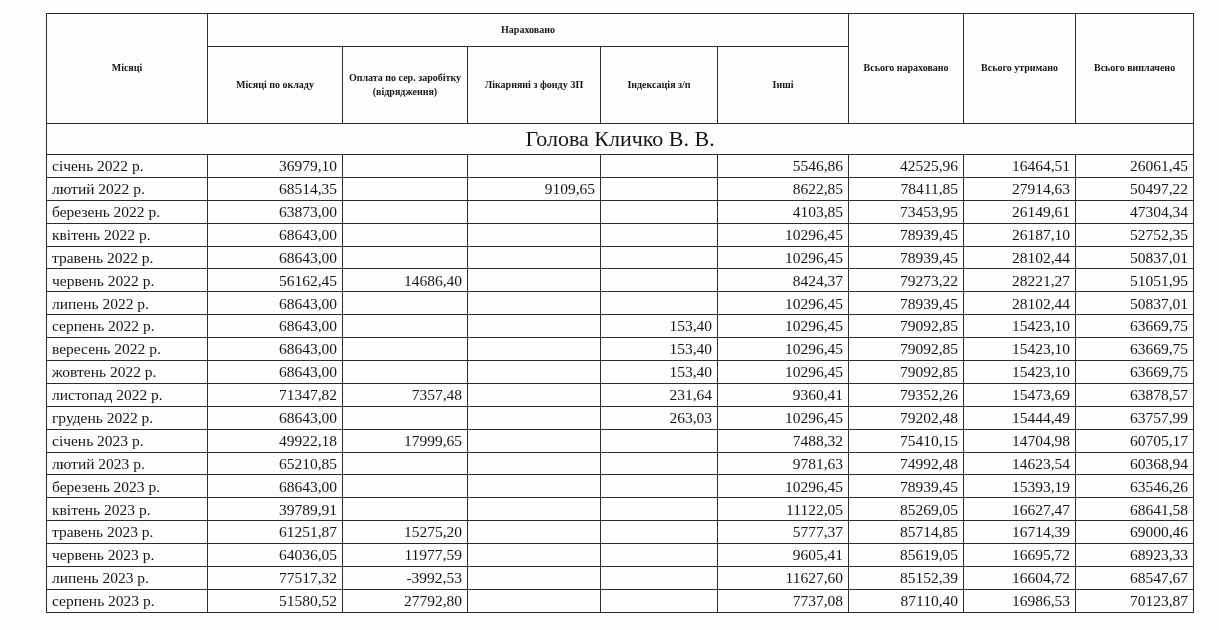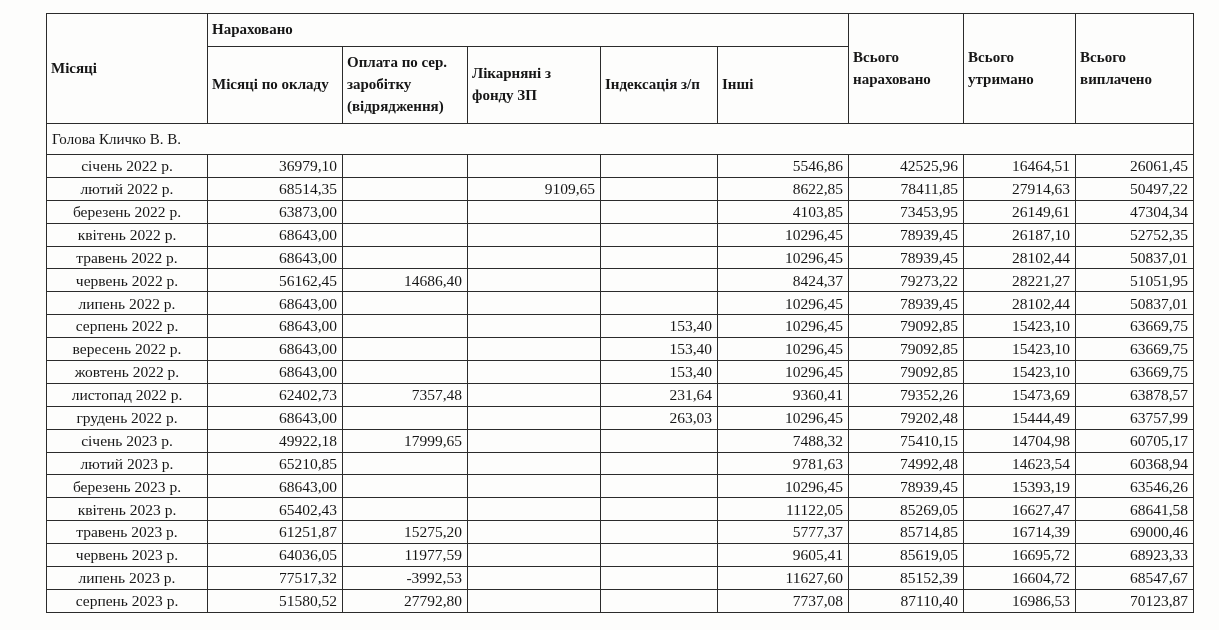--- a/index.html
+++ b/index.html
@@ -24,41 +24,42 @@
     width: 1147px;
     color: #161616;
   }
   table.salary th, table.salary td {
     border: 1.4px solid #2b2b2b;
     padding: 0 5px;
     overflow: hidden;
     white-space: nowrap;
   }
   table.salary th {
-    font-size: 15px;
+    font-size: 10px;
     font-weight: bold;
-    text-align: left;
+    text-align: center;
     white-space: normal;
     line-height: 1.45;
     padding: 2px 4px;
   }
   tr.h-group th { height: 28px; }
   tr.h-sub th { height: 72px; vertical-align: middle; }
   td.section-cell {
-    font-size: 15px;
+    text-align: center;
+    font-size: 22px;
     height: 30px;
     border-left: 1.4px solid #2b2b2b;
     border-right: 1.4px solid #2b2b2b;
   }
   tbody.data-rows td {
     height: 21.9px;
     font-size: 15.5px;
     line-height: 1;
   }
-  td.c-month { text-align: center; }
+  td.c-month { text-align: left; }
   td.c-num { text-align: right; }
 </style>
 </head>
 <body>
 
 <div class="page">
   <table class="salary">
     <colgroup>
       <col style="width:161px">
       <col style="width:135px">
@@ -197,21 +198,21 @@
           <td class="c-num"></td>
           <td class="c-num"></td>
           <td class="c-num">153,40</td>
           <td class="c-num">10296,45</td>
           <td class="c-num">79092,85</td>
           <td class="c-num">15423,10</td>
           <td class="c-num">63669,75</td>
         </tr>
         <tr>
           <td class="c-month">листопад 2022 р.</td>
-          <td class="c-num">62402,73</td>
+          <td class="c-num">71347,82</td>
           <td class="c-num">7357,48</td>
           <td class="c-num"></td>
           <td class="c-num">231,64</td>
           <td class="c-num">9360,41</td>
           <td class="c-num">79352,26</td>
           <td class="c-num">15473,69</td>
           <td class="c-num">63878,57</td>
         </tr>
         <tr>
           <td class="c-month">грудень 2022 р.</td>
@@ -252,21 +253,21 @@
           <td class="c-num"></td>
           <td class="c-num"></td>
           <td class="c-num"></td>
           <td class="c-num">10296,45</td>
           <td class="c-num">78939,45</td>
           <td class="c-num">15393,19</td>
           <td class="c-num">63546,26</td>
         </tr>
         <tr>
           <td class="c-month">квітень 2023 р.</td>
-          <td class="c-num">65402,43</td>
+          <td class="c-num">39789,91</td>
           <td class="c-num"></td>
           <td class="c-num"></td>
           <td class="c-num"></td>
           <td class="c-num">11122,05</td>
           <td class="c-num">85269,05</td>
           <td class="c-num">16627,47</td>
           <td class="c-num">68641,58</td>
         </tr>
         <tr>
           <td class="c-month">травень 2023 р.</td>

